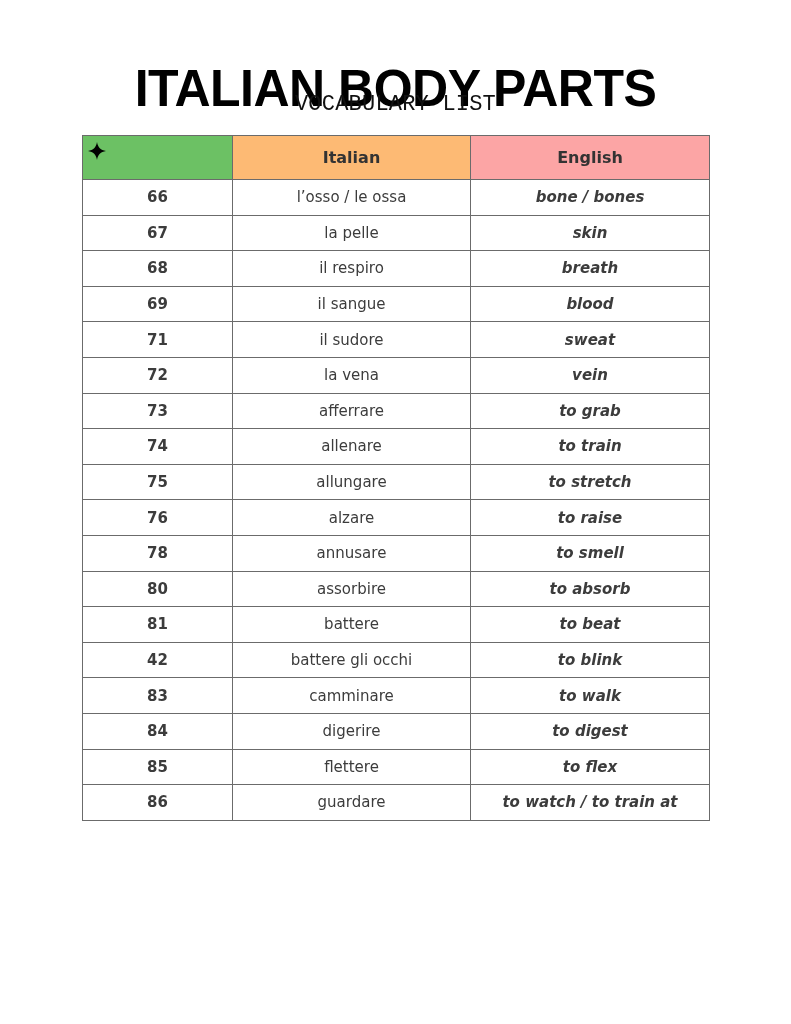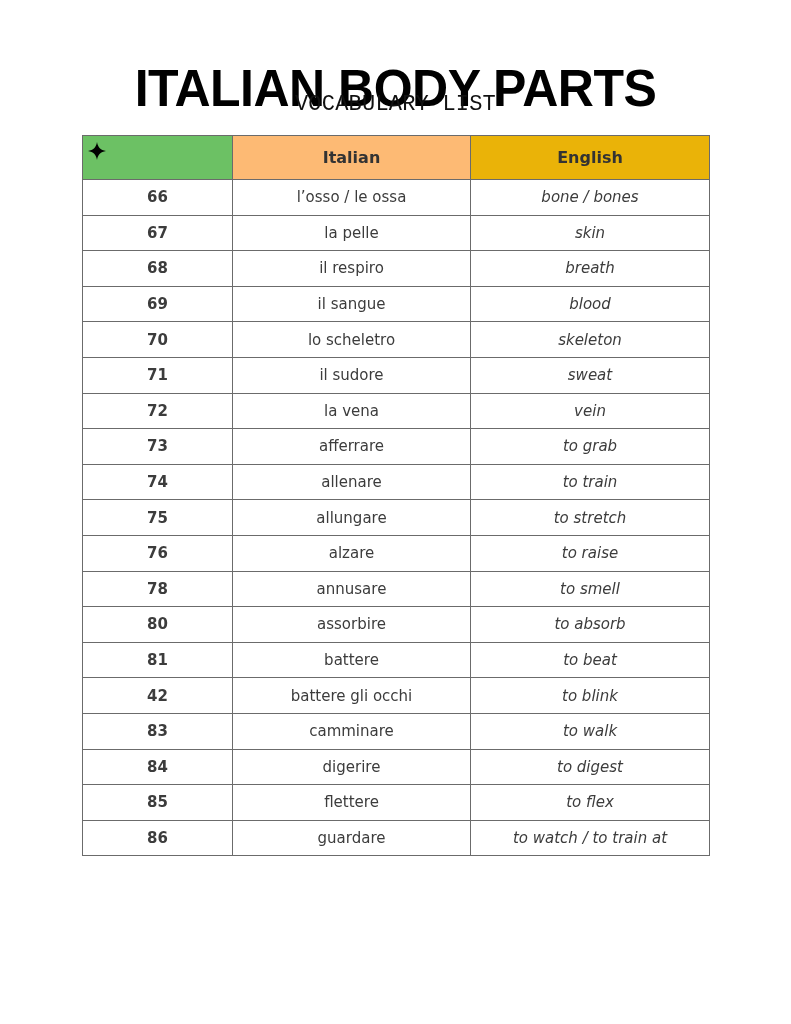--- a/index.html
+++ b/index.html
@@ -64,35 +64,35 @@
       height: 43px;
       font-size: 16px;
       font-weight: bold;
       color: #333333;
     }
     th.h-num {
       background: #6cc164;
       position: relative;
     }
     th.h-it { background: #fdba74; }
-    th.h-en { background: #eab308; color: #3a2a2e; margin-left: 36px; }
+    th.h-en { background: #fca5a5; color: #3a2a2e; margin-left: 36px; }
     .star-icon {
       position: absolute;
       left: 5px;
       top: 6px;
       width: 18px;
       height: 18px;
     }
     table.vocab td {
       height: 34.6px;
       font-size: 15px;
       color: #3c3c3c;
     }
     td.num { font-weight: bold; color: #333333; }
-    td.en { font-style: italic; color: #444444; }
+    td.en { font-style: italic; color: #444444; font-weight: bold; }
   </style>
 </head>
 <body>
 
 <h1 class="title">ITALIAN BODY PARTS</h1>
 <div class="subtitle">VOCABULARY LIST</div>
 
 <table class="vocab">
   <colgroup>
     <col class="c-num">
@@ -125,25 +125,20 @@
         <td class="num">68</td>
         <td class="it">il respiro</td>
         <td class="en">breath</td>
       </tr>
       <tr>
         <td class="num">69</td>
         <td class="it">il sangue</td>
         <td class="en">blood</td>
       </tr>
       <tr>
-        <td class="num">70</td>
-        <td class="it">lo scheletro</td>
-        <td class="en">skeleton</td>
-      </tr>
-      <tr>
         <td class="num">71</td>
         <td class="it">il sudore</td>
         <td class="en">sweat</td>
       </tr>
       <tr>
         <td class="num">72</td>
         <td class="it">la vena</td>
         <td class="en">vein</td>
       </tr>
       <tr>

